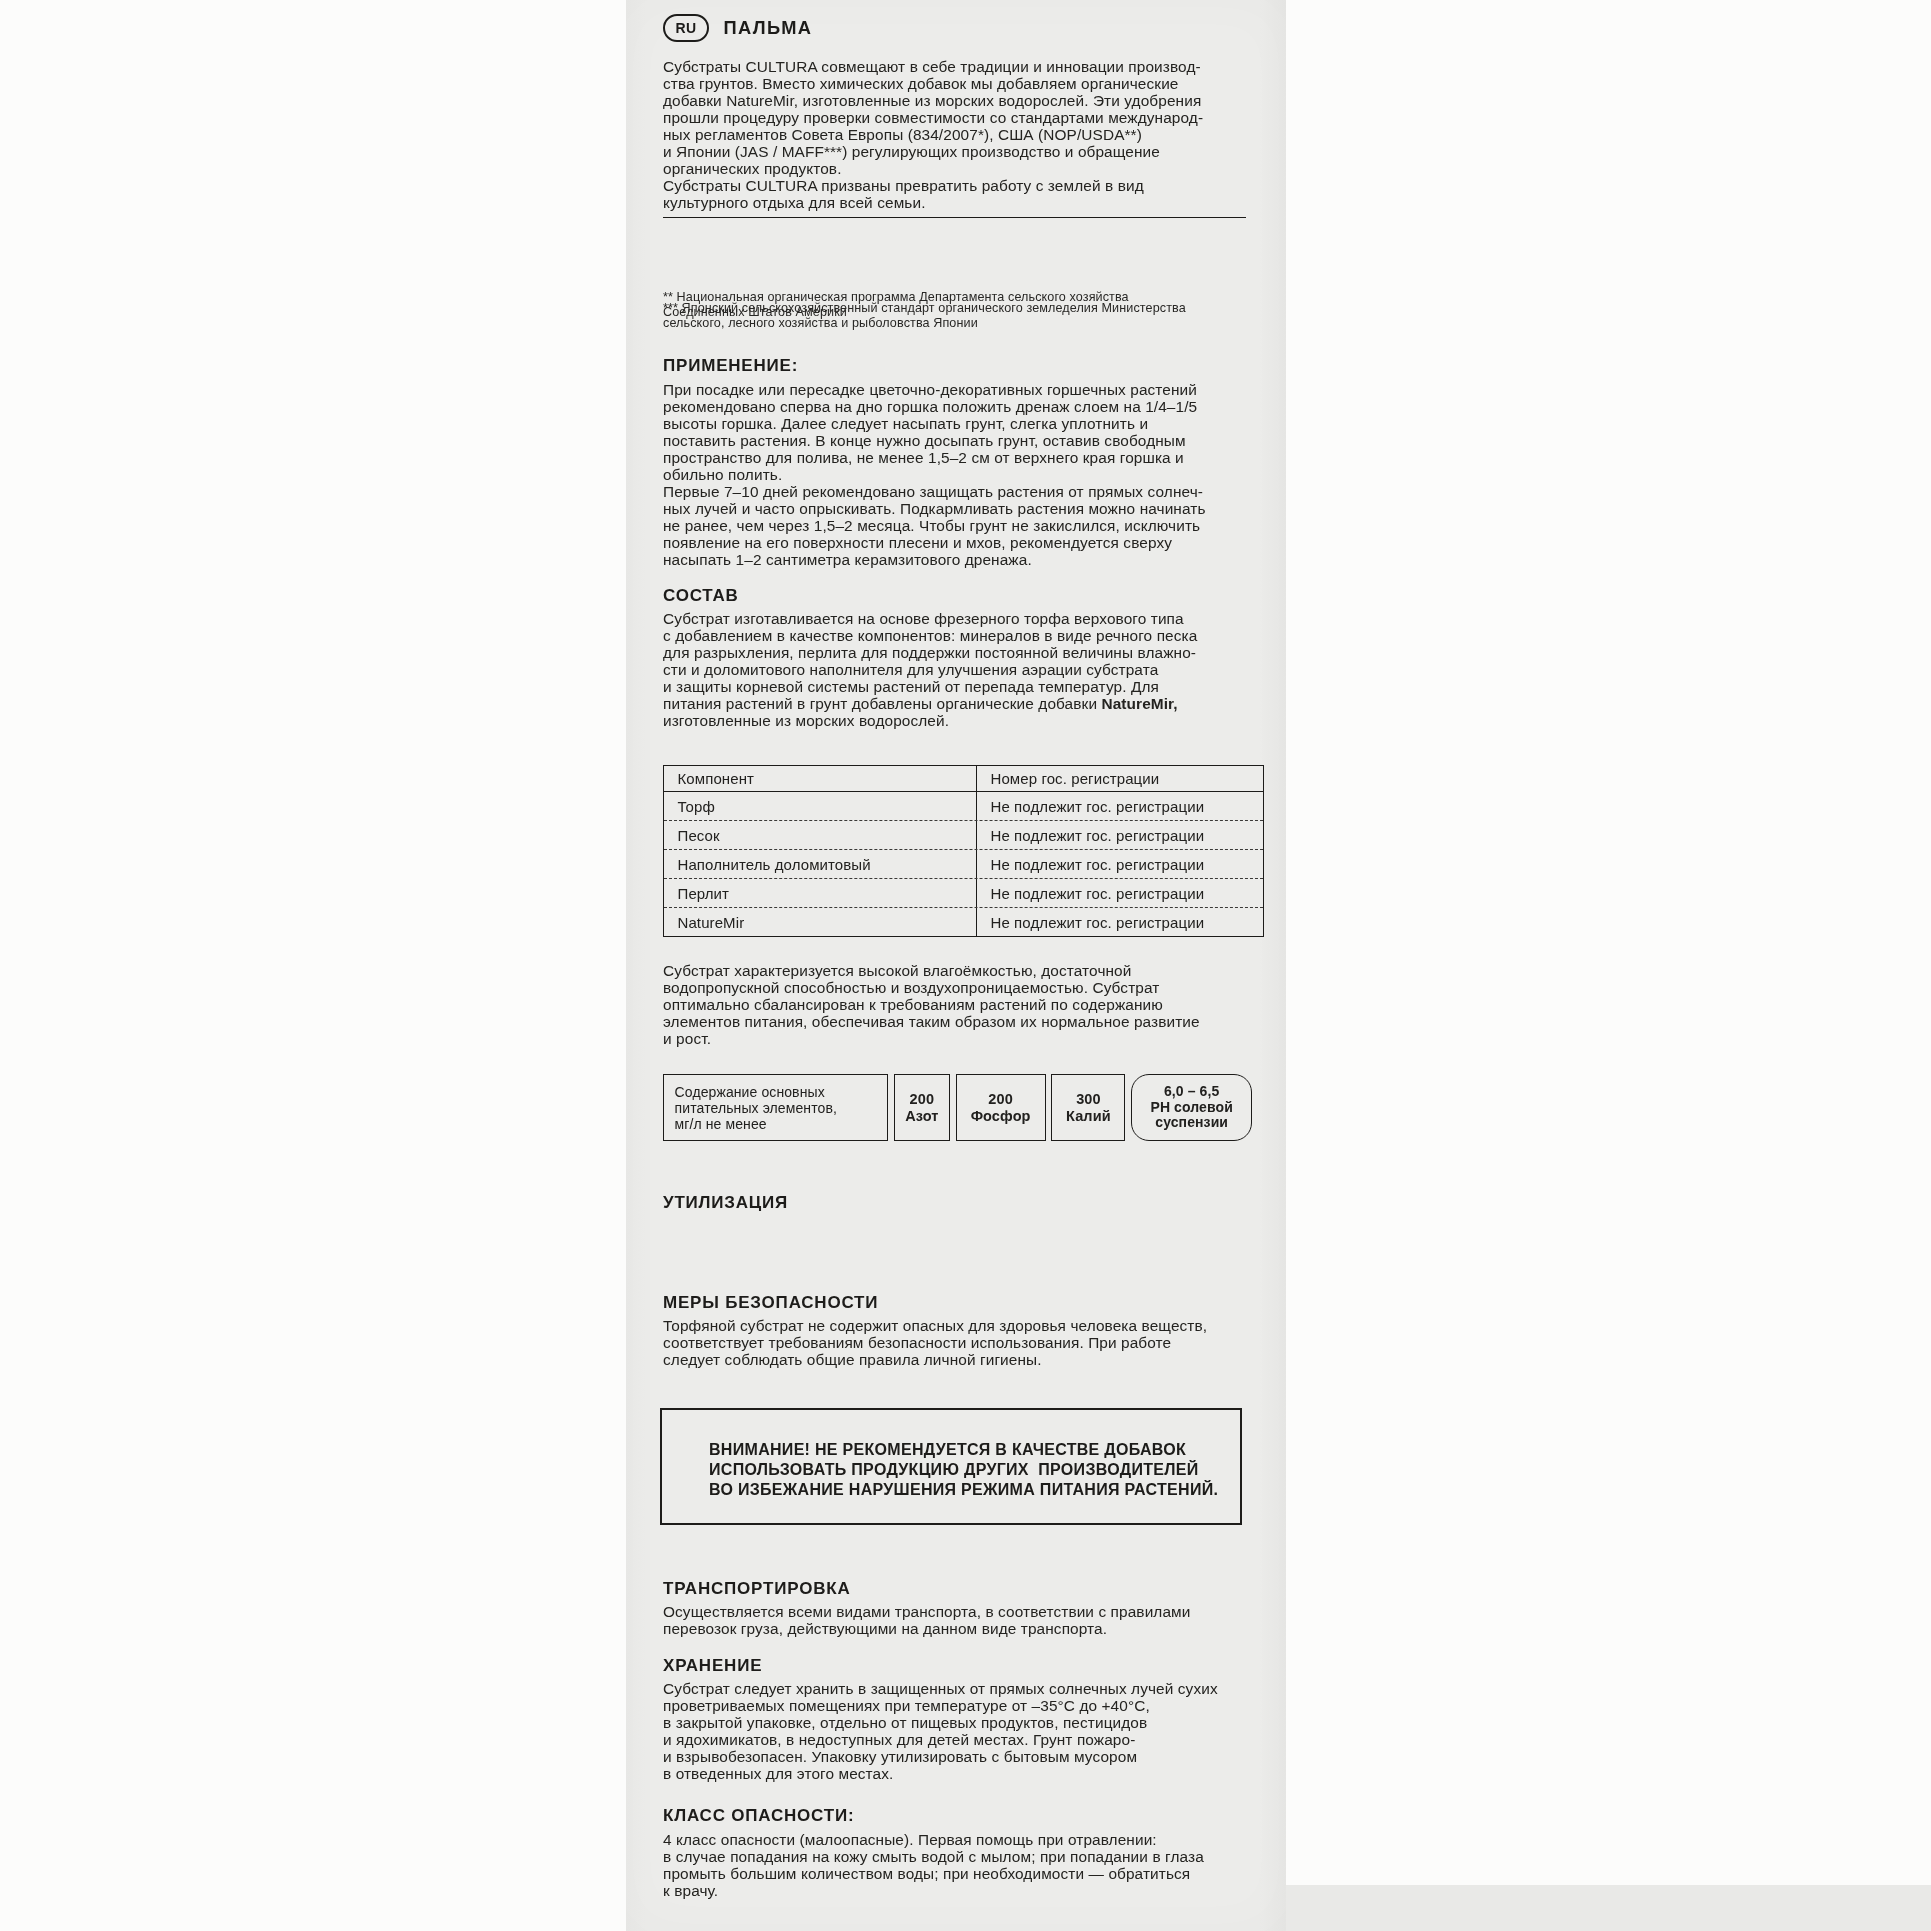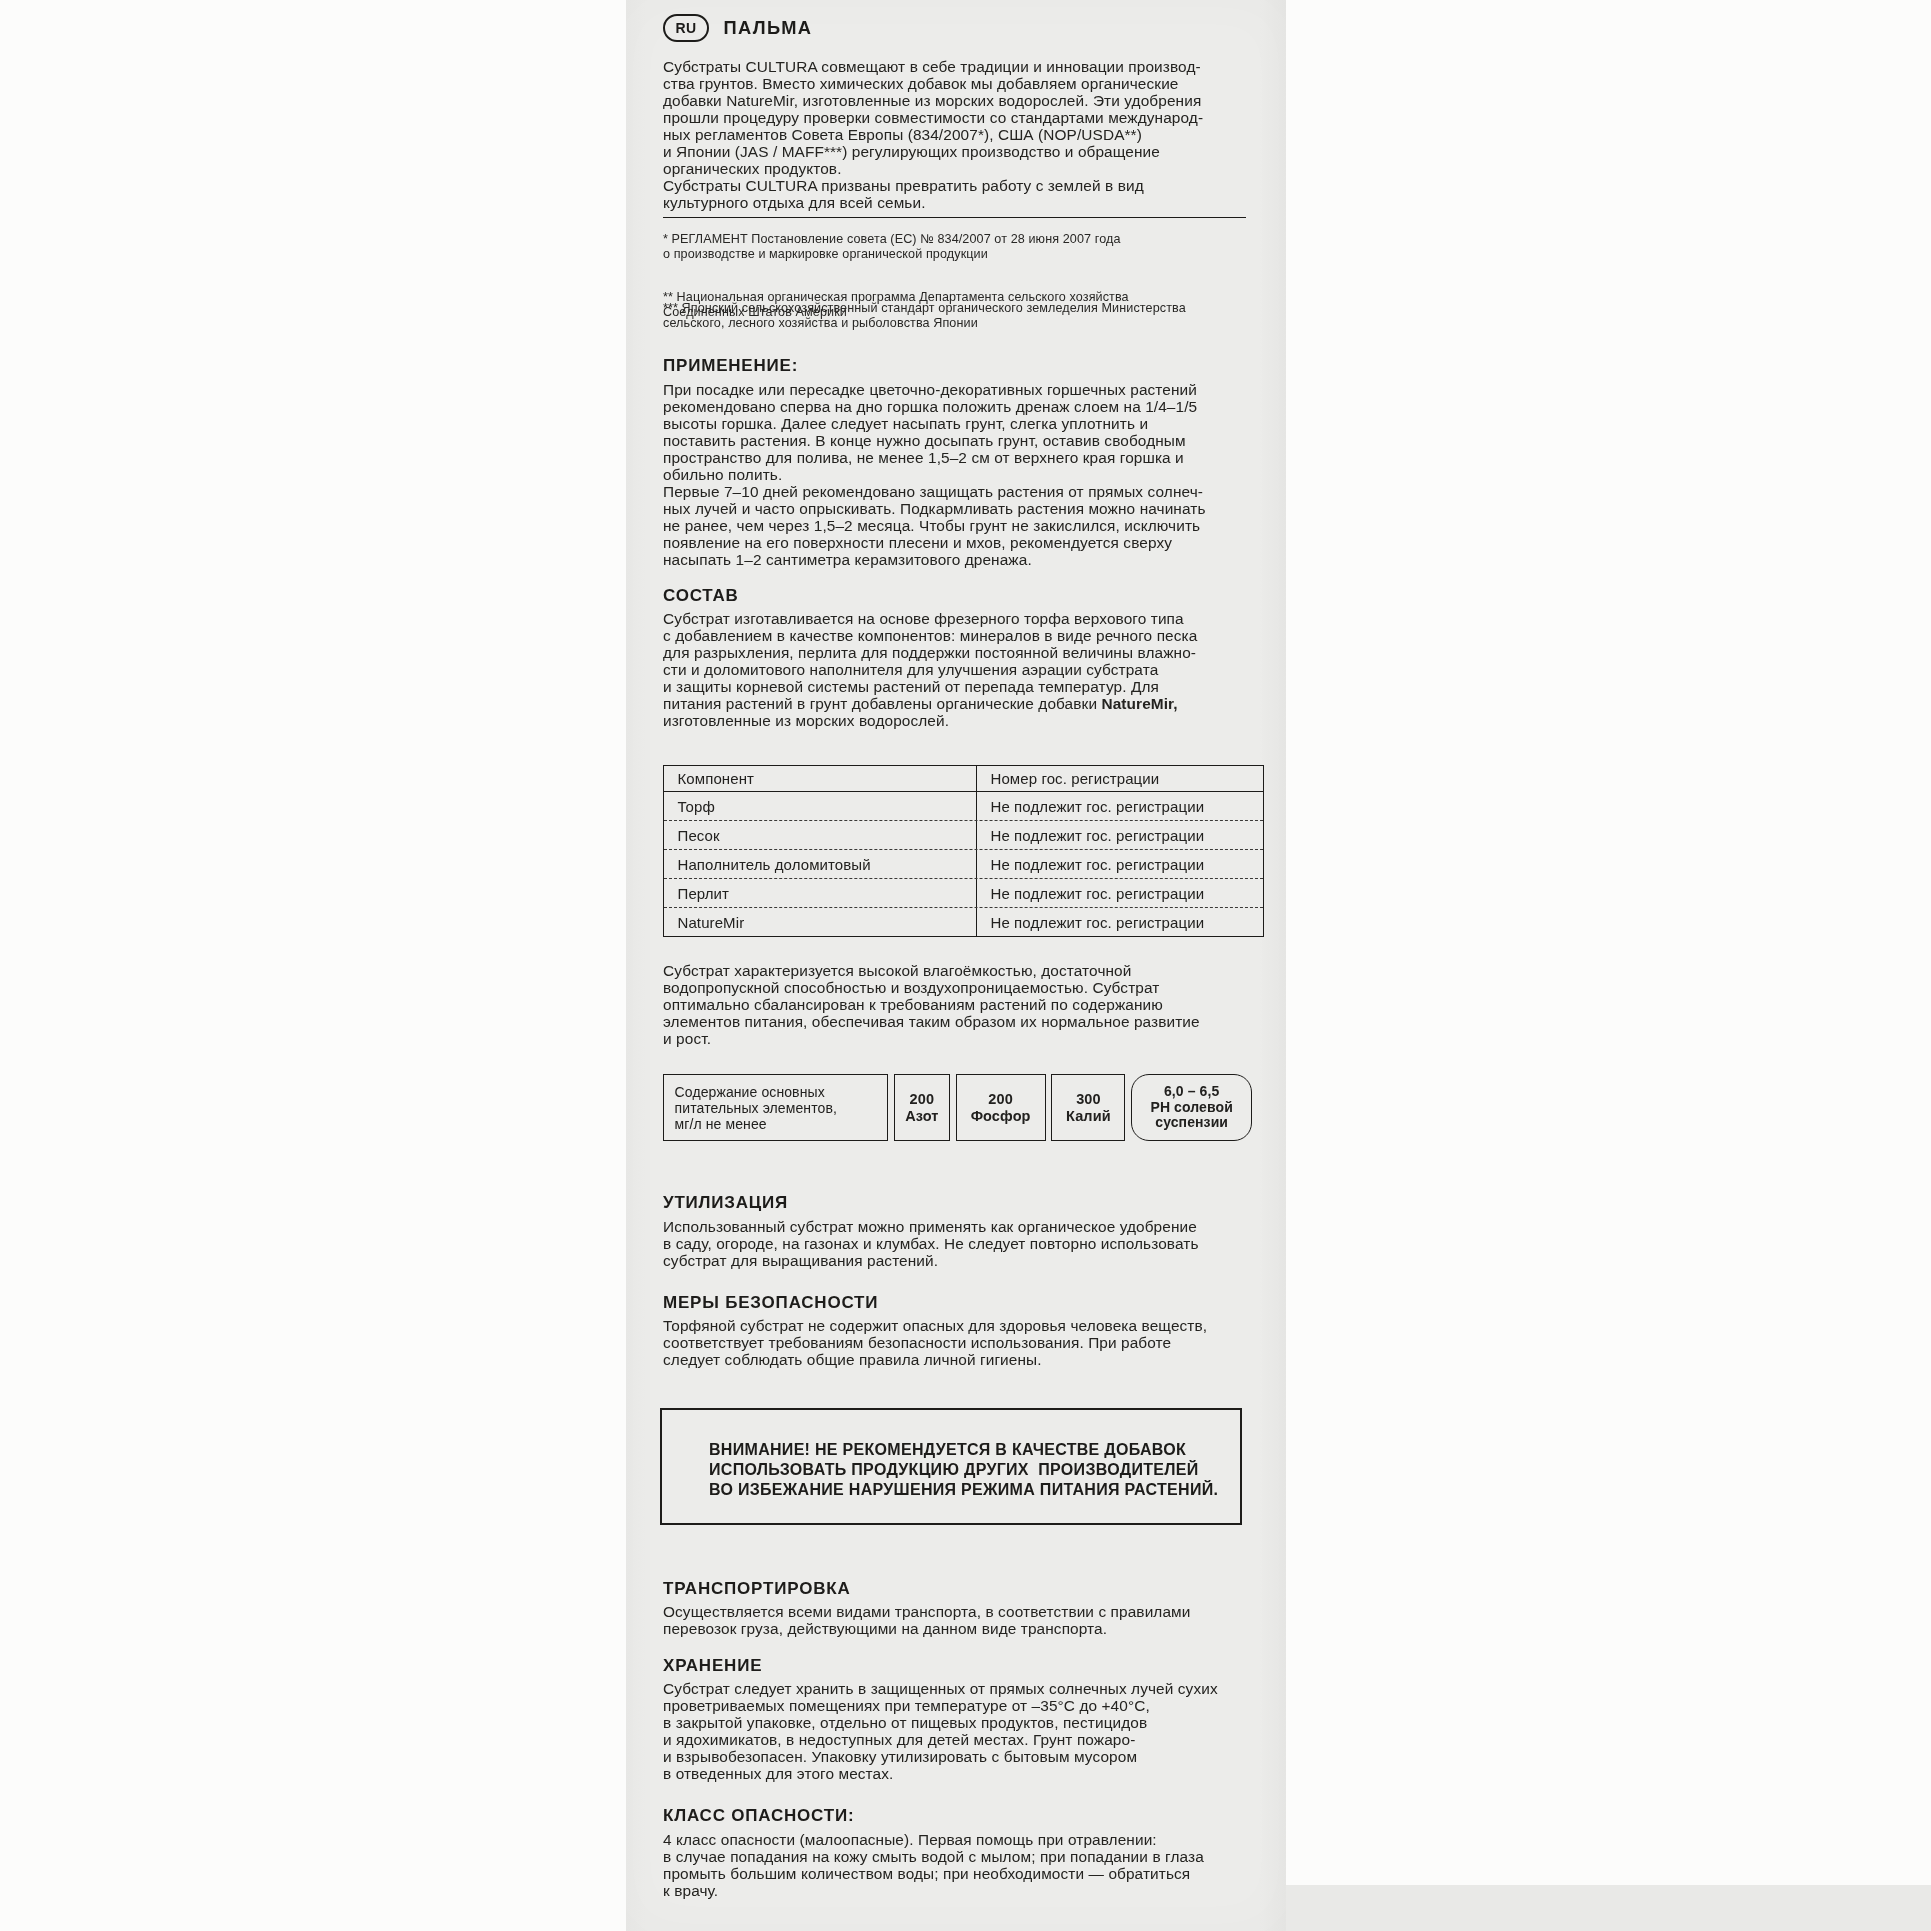--- a/index.html
+++ b/index.html
@@ -94,22 +94,20 @@
 добавки NatureMir, изготовленные из морских водорослей. Эти удобрения
 прошли процедуру проверки совместимости со стандартами международ-
 ных регламентов Совета Европы (834/2007*), США (NOP/USDA**)
 и Японии (JAS / MAFF***) регулирующих производство и обращение
 органических продуктов.
 Субстраты CULTURA призваны превратить работу с землей в вид
 культурного отдыха для всей семьи.</div>
 
   <div class="abs rule" style="top:217px;"></div>
 
-  <div class="abs foot-text" style="top:232px;">* РЕГЛАМЕНТ Постановление совета (ЕС) № 834/2007 от 28 июня 2007 года
-о производстве и маркировке органической продукции</div>
   <div class="abs foot-text" style="top:266px;margin-top:24px;">** Национальная органическая программа Департамента сельского хозяйства
 Соединенных Штатов Америки</div>
   <div class="abs foot-text" style="top:301px;">*** Японский сельскохозяйственный стандарт органического земледелия Министерства
 сельского, лесного хозяйства и рыболовства Японии</div>
 
   <div class="abs sec-heading" style="top:356px;">ПРИМЕНЕНИЕ:</div>
   <div class="abs body-text" style="top:381px;">При посадке или пересадке цветочно-декоративных горшечных растений
 рекомендовано сперва на дно горшка положить дренаж слоем на 1/4–1/5
 высоты горшка. Далее следует насыпать грунт, слегка уплотнить и
 поставить растения. В конце нужно досыпать грунт, оставив свободным
@@ -174,23 +172,20 @@
 питательных элементов,
 мг/л не менее</div>
     <div class="nutri-cell v1"><span>200</span><span>Азот</span></div>
     <div class="nutri-cell v2"><span>200</span><span>Фосфор</span></div>
     <div class="nutri-cell v3"><span>300</span><span>Калий</span></div>
     <div class="nutri-cell ph"><span>6,0 – 6,5</span><span>РН солевой
 суспензии</span></div>
   </div>
 
   <div class="abs sec-heading" style="top:1193px;">УТИЛИЗАЦИЯ</div>
-  <div class="abs body-text" style="top:1218px;">Использованный субстрат можно применять как органическое удобрение
-в саду, огороде, на газонах и клумбах. Не следует повторно использовать
-субстрат для выращивания растений.</div>
 
   <div class="abs sec-heading" style="top:1293px;">МЕРЫ БЕЗОПАСНОСТИ</div>
   <div class="abs body-text" style="top:1317px;">Торфяной субстрат не содержит опасных для здоровья человека веществ,
 соответствует требованиям безопасности использования. При работе
 следует соблюдать общие правила личной гигиены.</div>
 
   <div class="abs warning-box">ВНИМАНИЕ! НЕ РЕКОМЕНДУЕТСЯ В КАЧЕСТВЕ ДОБАВОК
 ИСПОЛЬЗОВАТЬ ПРОДУКЦИЮ ДРУГИХ  ПРОИЗВОДИТЕЛЕЙ
 ВО ИЗБЕЖАНИЕ НАРУШЕНИЯ РЕЖИМА ПИТАНИЯ РАСТЕНИЙ.</div>
 

